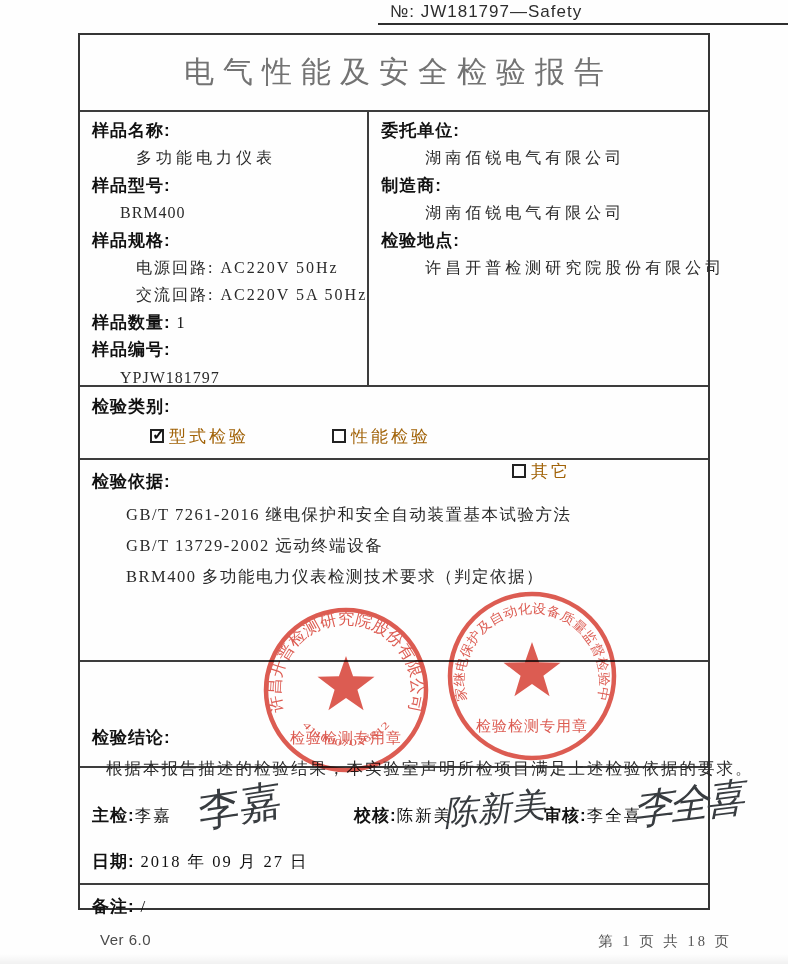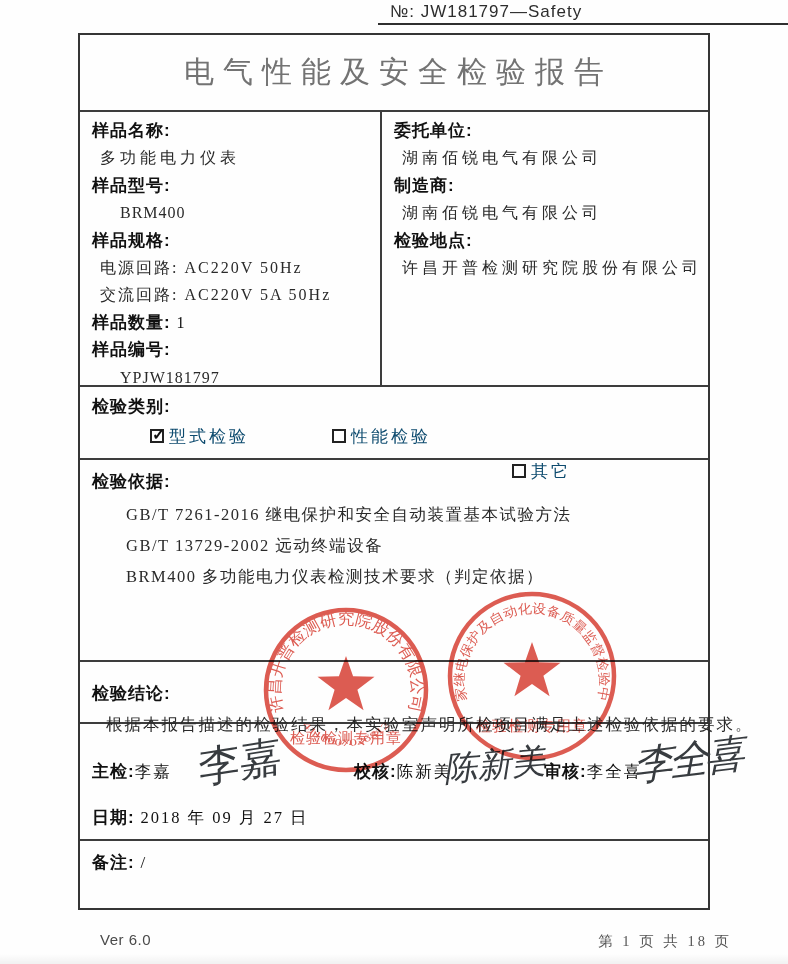--- a/index.html
+++ b/index.html
@@ -24,39 +24,39 @@
 
   .row-title{height:77px;display:flex;align-items:center;justify-content:center;}
   .report-title{font-size:30px;letter-spacing:9px;color:#737373;white-space:nowrap;padding-left:9px;}
 
   .row-info{height:275px;display:flex;}
   .info-col-left{width:302px;border-right:2px solid #3d3d3d;box-sizing:border-box;padding-top:5px;}
   .info-col-right{flex:1;padding-top:5px;}
   .iline{line-height:27.4px;white-space:nowrap;font-size:16px;}
   .lbl{font-weight:700;font-size:17px;color:#111;letter-spacing:1px;
        font-family:"Liberation Sans","DejaVu Sans",sans-serif;padding-left:12px;}
-  .val{padding-left:20px;letter-spacing:4px;color:#2a2a2a;}
+  .val{padding-left:56px;letter-spacing:4px;color:#2a2a2a;}
   .val-lat{padding-left:40px;letter-spacing:1px;color:#2a2a2a;}
   .inline-val{font-weight:400;letter-spacing:1px;font-family:"Liberation Serif",serif;font-size:16px;}
 
   .row-category{height:73px;}
   .cat-label{position:absolute;left:0;top:8px;}
   .cat-options{position:absolute;top:38px;left:0;right:0;height:22px;}
-  .cat-opt{position:absolute;white-space:nowrap;font-size:17px;letter-spacing:3px;color:#0c4a6e;}
+  .cat-opt{position:absolute;white-space:nowrap;font-size:17px;letter-spacing:3px;color:#a16207;}
   .checkbox{display:inline-block;width:14px;height:14px;border:2px solid #222;
     vertical-align:-1px;margin-right:5px;position:relative;box-sizing:border-box;}
   .checkbox.checked::after{content:"✓";position:absolute;left:0;top:-6px;
     font-size:16px;font-weight:700;color:#111;}
 
   .row-basis{height:202px;}
   .basis-label{position:absolute;left:0;top:10px;}
   .basis-item{position:absolute;left:46px;white-space:nowrap;font-size:16.5px;
     letter-spacing:1.5px;color:#2a2a2a;}
 
-  .row-conclusion{height:62px;}
+  .row-conclusion{height:62px;margin-top:44px;}
   .concl-label{position:absolute;left:0;top:20px;}
   .concl-text{position:absolute;left:26px;top:52px;white-space:nowrap;
     font-size:16.5px;letter-spacing:2px;color:#2a2a2a;}
 
   .row-sign{height:117px;}
   .sig-label{position:absolute;white-space:nowrap;}
   .sig-name{font-weight:400;letter-spacing:2px;font-family:"Liberation Serif",serif;font-size:16.5px;}
   .hand{position:absolute;color:#383c40;white-space:nowrap;
     font-family:"Liberation Serif",serif;}
   .hand1{left:118px;top:10px;font-size:42px;transform:rotate(-9deg) skewX(-8deg);}

